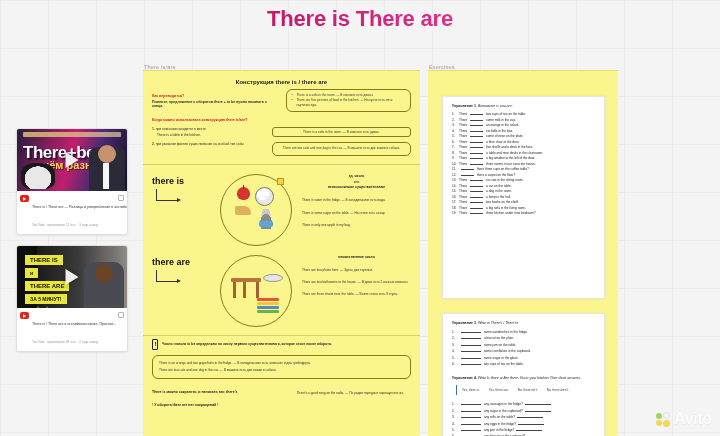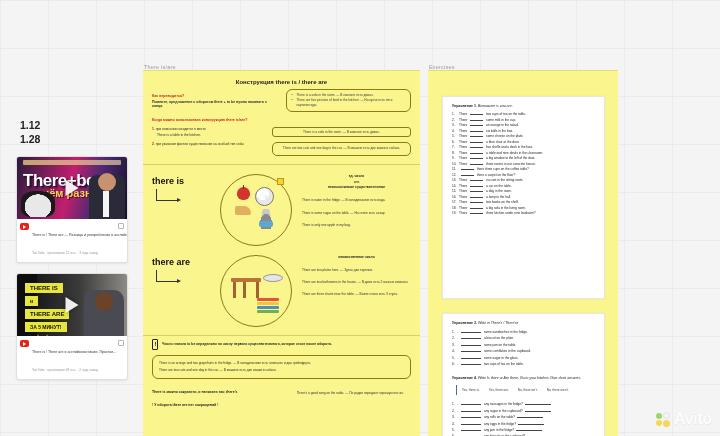--- a/index.html
+++ b/index.html
@@ -240,24 +240,23 @@
   .avito .dots i:nth-child(3){ left:0; top:8px; width:6px; height:6px; background:#f5d33a; }
   .avito .dots i:nth-child(4){ left:7px; top:8px; width:7px; height:7px; background:#f5d33a; }
   .avito .word { font-size:16px; font-weight:bold; color:#ffffff;
     text-shadow: 0 0 1px #d8d8d8, 0 1px 1px rgba(0,0,0,.06); letter-spacing:-0.3px; }
 </style>
 </head>
 <body>
 
 <div id="page">
 
+  <div class="page-title">There is There are</div>
 
   <div class="sidebar">
-    <div class="timecodes" style="white-space:pre-line;">1.12
-1.28</div>
 
     <div class="video-card">
       <div class="video-thumb thumb-a">
         <div class="hdr"></div>
         <div class="big">There+be</div>
         <div class="sub">в чём разница?</div>
         <div class="dog"></div>
         <div class="man"></div>
         <div class="play-btn"></div>
       </div>

